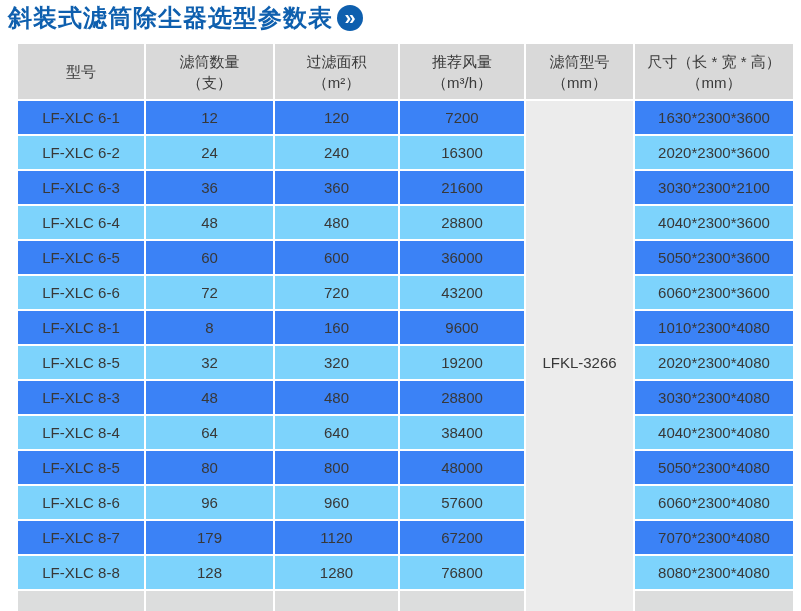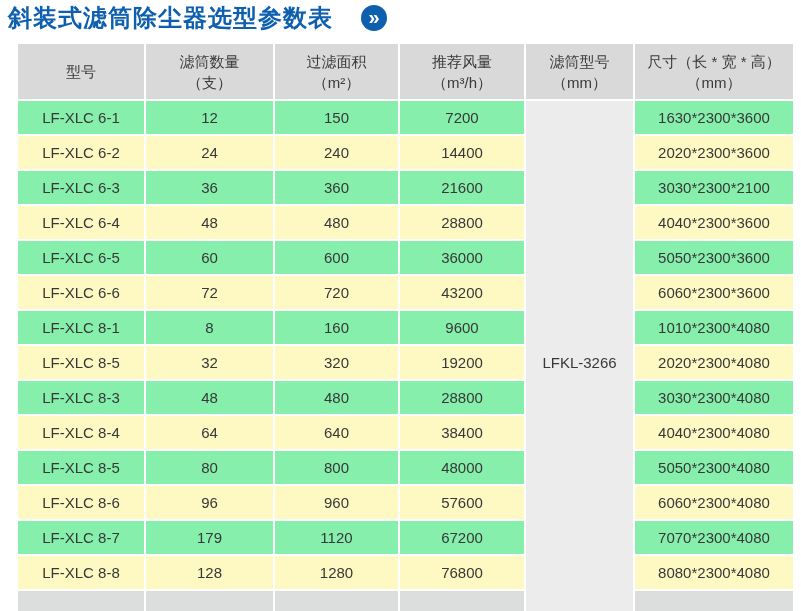--- a/index.html
+++ b/index.html
@@ -3,21 +3,21 @@
 <meta charset="utf-8">
 <style>
   html, body { margin: 0; padding: 0; }
   body {
     width: 801px; height: 611px; overflow: hidden;
     background: #ffffff;
     font-family: "Liberation Sans", "DejaVu Sans", sans-serif;
     color: #3a3a3a;
   }
   .title-row {
-    display: flex; align-items: center; gap: 28px;
+    display: flex; align-items: center; gap: 4px;
     margin: 3px 0 9px 8px; height: 30px;
   }
   .page-title {
     font-size: 24px; font-weight: bold; color: #0e5fae;
     margin: 0; letter-spacing: 1px;
   }
   .title-icon {
     width: 26px; height: 26px; border-radius: 50%;
     background: #0e5fae; color: #ffffff;
     display: flex; align-items: center; justify-content: center;
@@ -32,22 +32,22 @@
     background: #d9d9d9; height: 55px;
     font-weight: normal; font-size: 15px; color: #3a3a3a;
     text-align: center; vertical-align: middle; line-height: 1.4;
     padding: 0 2px;
   }
   td {
     height: 33px; font-size: 15px; color: #383838;
     text-align: center; vertical-align: middle;
     padding: 0 2px; overflow: hidden; white-space: nowrap;
   }
-  tr.odd  td { background: #86efac; }
-  tr.even td { background: #fef9c3; }
+  tr.odd  td { background: #3b82f6; }
+  tr.even td { background: #7dd3fc; }
   td.merged-cell { background: #ececec !important; font-size: 15px; }
   tr.partial td { height: 33px; background: #dcdddd; }
   .hdr-unit:empty { display: none; }
 </style>
 </head>
 <body>
 
 <div class="title-row">
   <h1 class="page-title">斜装式滤筒除尘器选型参数表</h1>
   <span class="title-icon">»</span>
@@ -87,30 +87,30 @@
       <th>
         <div>尺寸（长 * 宽 * 高）</div>
         <div class="hdr-unit">（mm）</div>
       </th>
     </tr>
   </thead>
   <tbody id="table-body">
       <tr class="odd">
     <td>LF-XLC 6-1</td>
     <td>12</td>
-    <td>150</td>
+    <td>120</td>
     <td>7200</td>
     <td class="merged-cell" rowspan="15">LFKL-3266</td>
         <td>1630*2300*3600</td>
   </tr>
       <tr class="even">
     <td>LF-XLC 6-2</td>
     <td>24</td>
     <td>240</td>
-    <td>14400</td>
+    <td>16300</td>
     <td>2020*2300*3600</td>
   </tr>
       <tr class="odd">
     <td>LF-XLC 6-3</td>
     <td>36</td>
     <td>360</td>
     <td>21600</td>
     <td>3030*2300*2100</td>
   </tr>
       <tr class="even">

